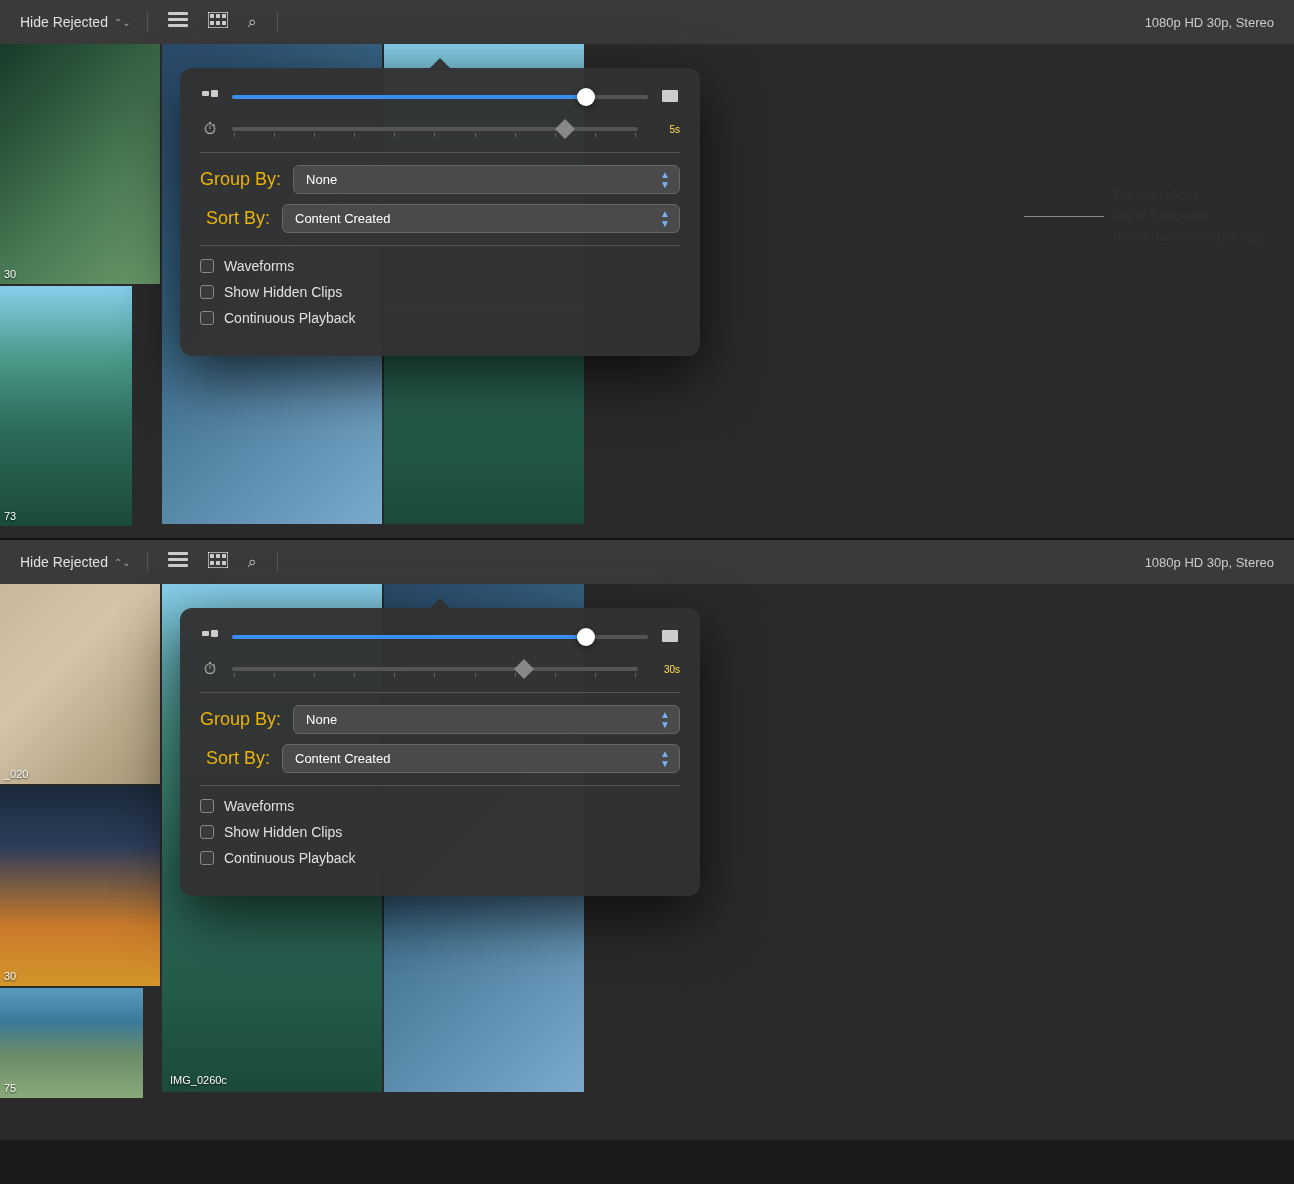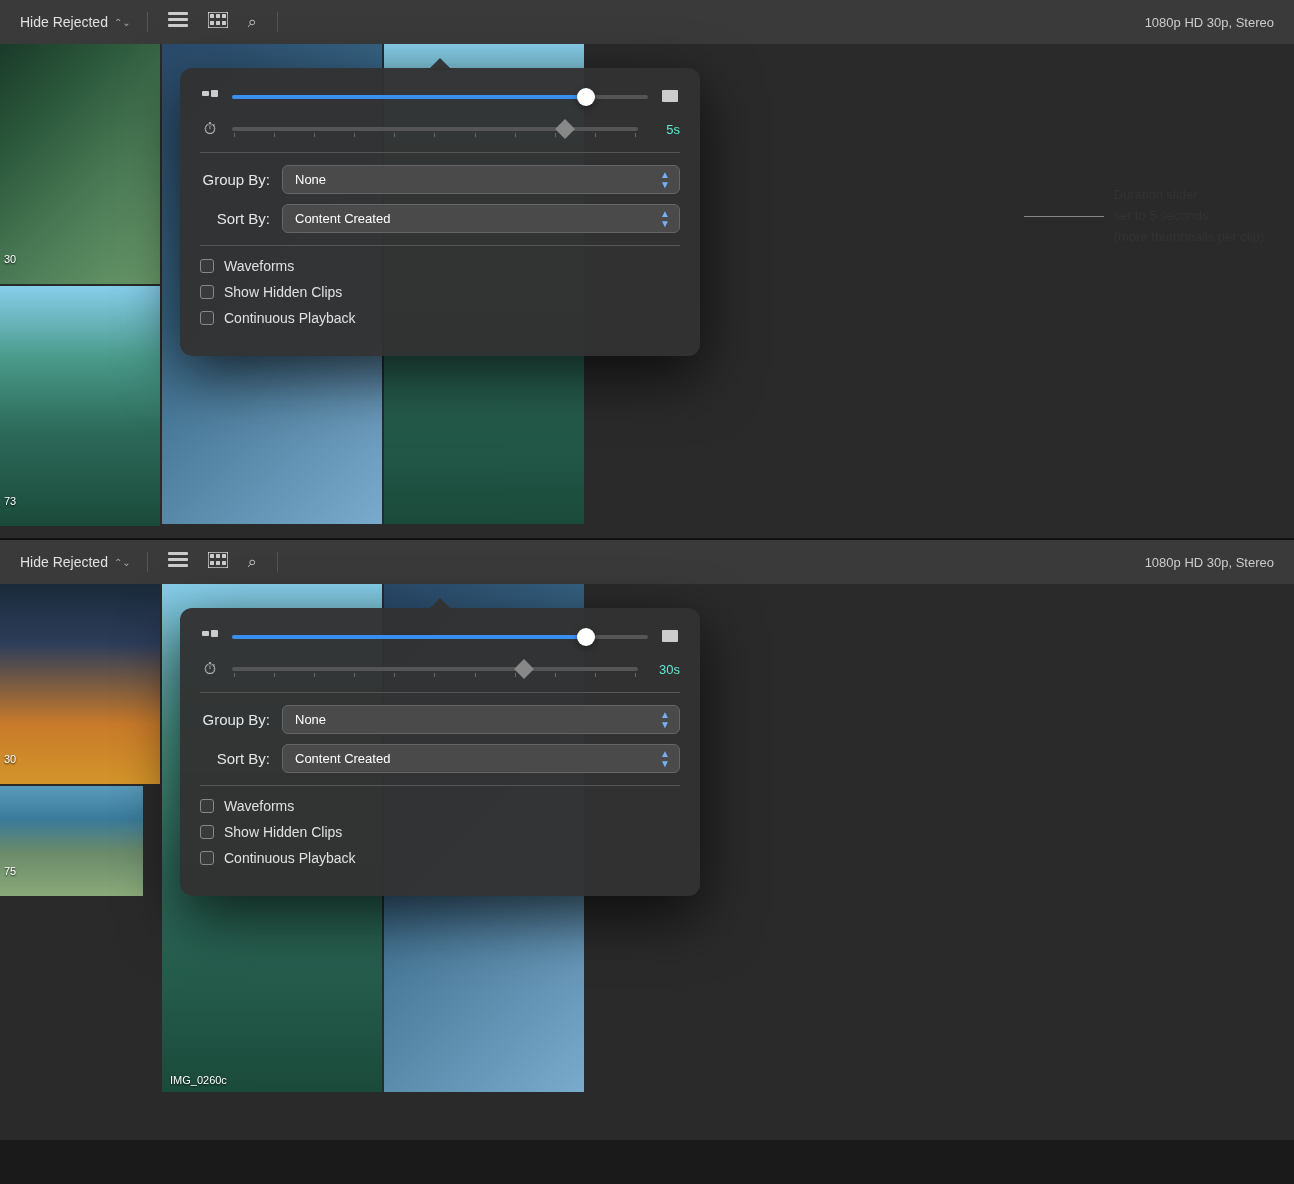--- a/index.html
+++ b/index.html
@@ -84,21 +84,21 @@
     }
 
     .thumb {
       background: #444;
       position: relative;
       overflow: hidden;
     }
 
     .thumb-label {
       position: absolute;
-      bottom: 19px;
+      bottom: 4px;
       left: 4px;
       font-size: 11px;
       color: #fff;
       text-shadow: 0 1px 2px rgba(0,0,0,0.8);
       margin-top: 37px;
     }
 
     
     .thumb-landscape1 { background: linear-gradient(135deg, #1a3a2a 0%, #2d5a3d 30%, #4a7a55 60%, #6b9a6b 100%); }
     .thumb-landscape2 { background: linear-gradient(180deg, #87CEEB 0%, #4a9a8a 30%, #2d6a5a 60%, #1a4a3a 100%); }
@@ -191,42 +191,42 @@
     .duration-track {
       flex: 1;
       height: 4px;
       background: #555;
       border-radius: 2px;
       position: relative;
       cursor: pointer;
     }
 
     .slider-label {
-      font-size: 13px;
-      color: #5eead4;
+      font-size: 10px;
+      color: #fde047;
       min-width: 30px;
       text-align: right;
     }
 
     .divider {
       height: 1px;
       background: #555;
       margin: 12px 0;
     }
 
     .field-row {
       display: flex;
       align-items: center;
       margin-bottom: 10px;
       gap: 12px;
     }
 
     .field-label {
-      font-size: 15px;
-      color: #e5e5e5;
+      font-size: 18px;
+      color: #eab308;
       min-width: 70px;
       text-align: right;
     }
 
     .select-wrapper {
       flex: 1;
       position: relative;
       border-radius: 11px;
     }
 
@@ -319,21 +319,21 @@
     <div class="toolbar-icon">⌕</div>
     <div class="toolbar-sep"></div>
     <div class="toolbar-right">1080p HD 30p, Stereo</div>
   </div>
 
   <div class="thumbnails">
     <div class="thumb-col">
       <div class="thumb thumb-landscape1" style="width:160px;height:240px;">
         <span class="thumb-label">30</span>
       </div>
-      <div class="thumb thumb-landscape2" style="width:160px;height:240px;">
+      <div class="thumb thumb-landscape2" style="width:132px;height:240px;">
         <span class="thumb-label">73</span>
       </div>
     </div>
     <div class="thumb-col">
       <div class="thumb thumb-landscape3" style="width:220px;height:480px;"></div>
     </div>
     <div class="thumb-col">
       <div class="thumb thumb-landscape2" style="width:200px;height:480px;"></div>
     </div>
   </div>
@@ -450,20 +450,23 @@
         <rect x="14" y="9" width="4" height="4" rx="0.5" fill="#ccc"></rect>
       </svg>
     </div>
     <div class="toolbar-icon">⌕</div>
     <div class="toolbar-sep"></div>
     <div class="toolbar-right">1080p HD 30p, Stereo</div>
   </div>
 
   <div class="thumbnails">
     <div class="thumb-col">
+      <div class="thumb thumb-map" style="width:160px;height:200px;">
+        <span class="thumb-label">_020</span>
+      </div>
       <div class="thumb thumb-sunset" style="width:160px;height:200px;">
         <span class="thumb-label">30</span>
       </div>
       <div class="thumb thumb-mountain" style="width:143px;height:110px;">
         <span class="thumb-label">75</span>
       </div>
     </div>
     <div class="thumb-col">
       <div class="thumb thumb-landscape2" style="width:220px;height:508px;">
         <div style="position:absolute; bottom:6px; left:8px; font-size:11px; color:#fff; text-shadow: 0 1px 2px rgba(0,0,0,0.8);">IMG_0260c</div>

